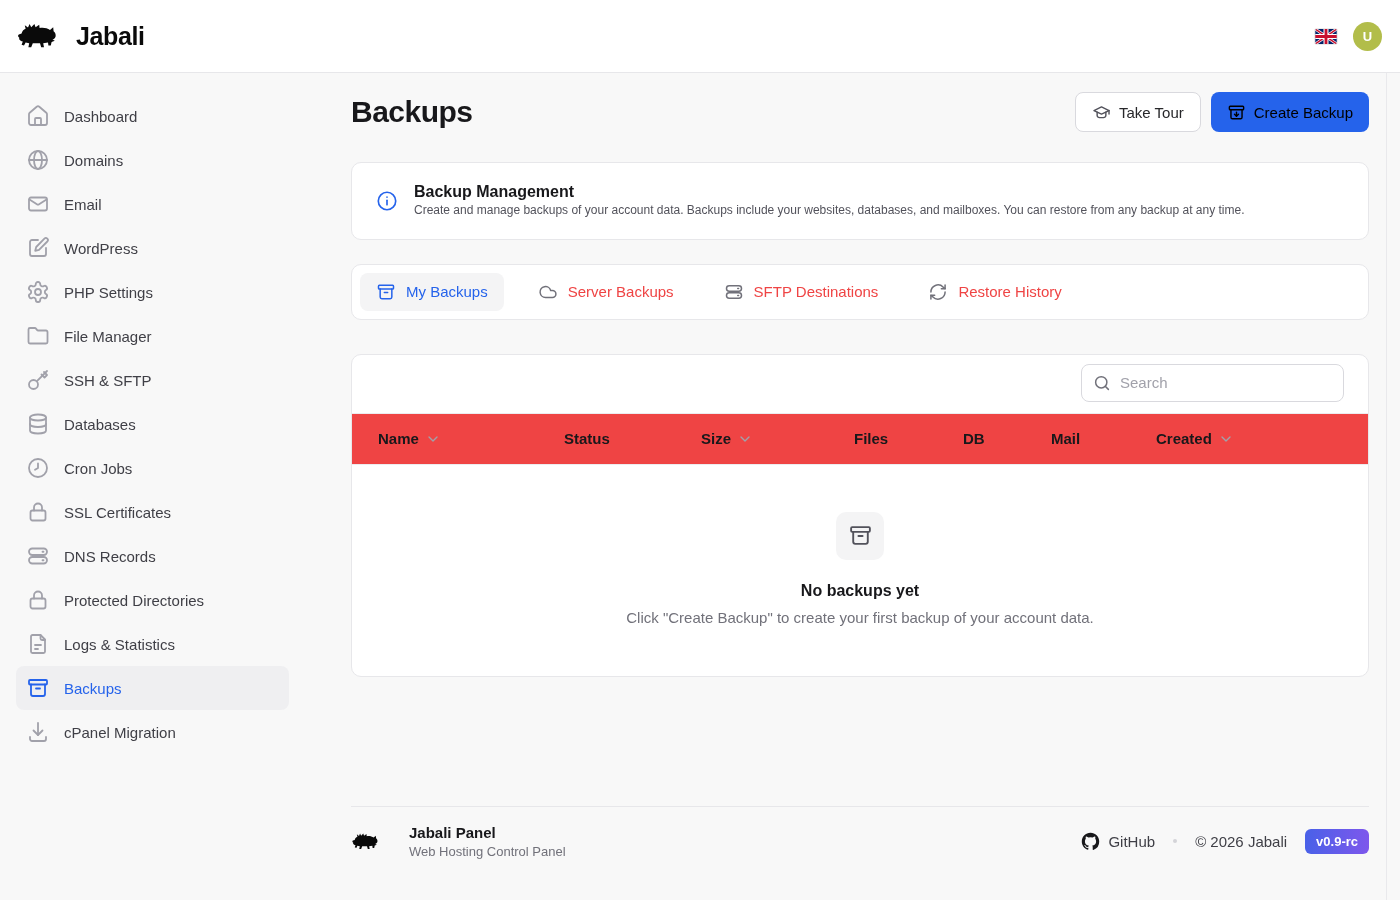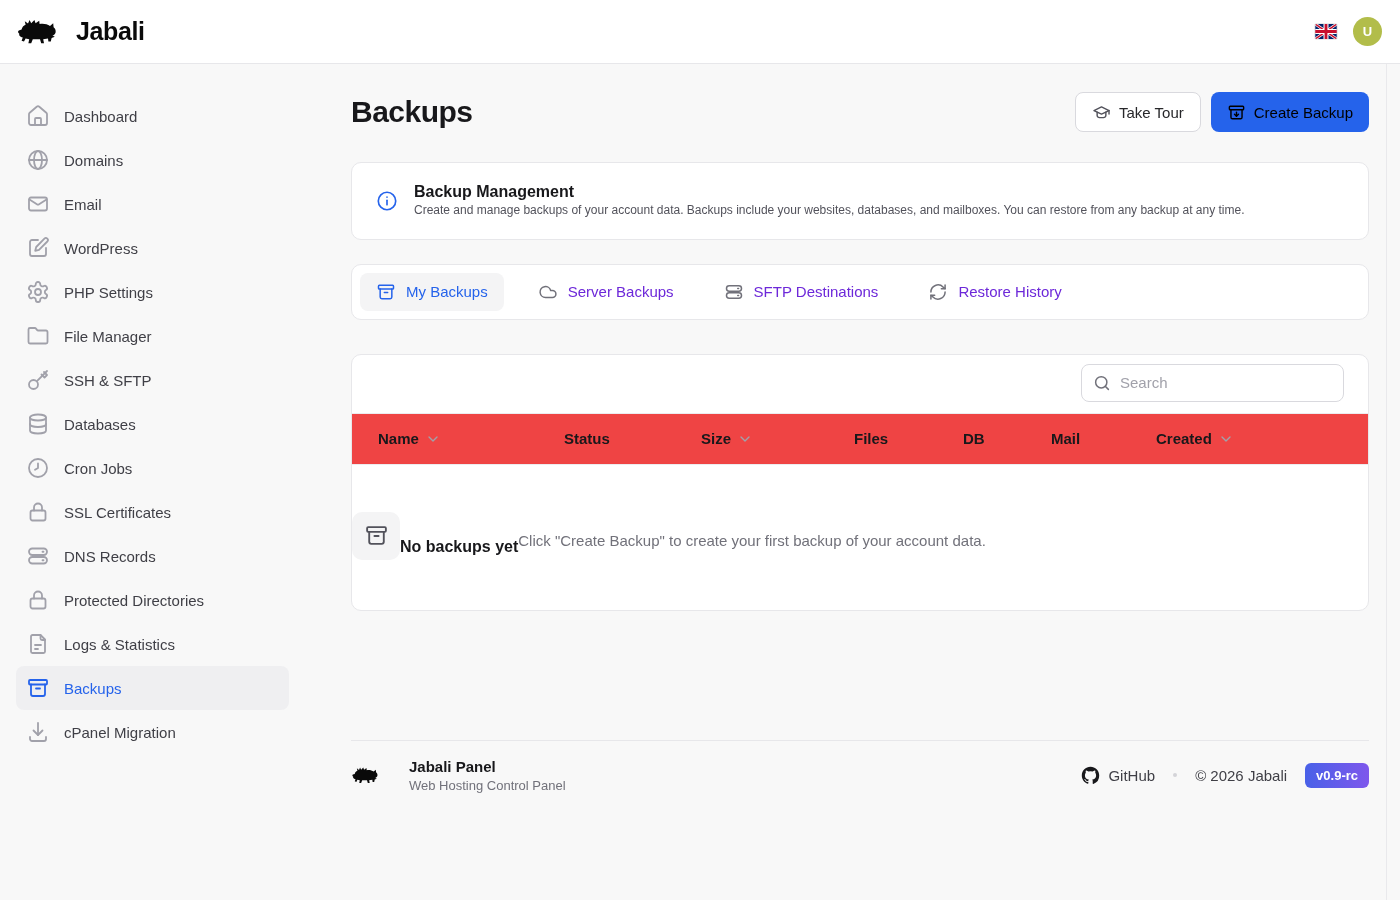--- a/index.html
+++ b/index.html
@@ -1,21 +1,21 @@
 <!DOCTYPE html>
 <html><head>
 <meta charset="utf-8">
 <style>
   * { margin:0; padding:0; box-sizing:border-box; }
   html,body { width:1400px; height:900px; overflow:hidden; background:#f8f8f8;
     font-family:"Liberation Sans","DejaVu Sans",sans-serif; color:#18181b; }
   svg { display:block; }
 
   
-  .topbar { position:fixed; top:0; left:0; width:1400px; height:64px; background:#fff;
+  .topbar { position:fixed; top:0; left:0; width:1400px; height:73px; background:#fff;
     border-bottom:1px solid #e7e7ea; display:flex; align-items:center; justify-content:space-between;
     padding:0 18px 0 16px; z-index:10; }
   .brand { display:flex; align-items:center; gap:12px; cursor:pointer; }
   .brand .boar { width:48px; height:34px; color:#0a0a0a; }
   .brand-name { font-size:25px; font-weight:800; letter-spacing:-0.4px; color:#0a0a0a; }
   .topbar-right { display:flex; align-items:center; gap:16px; }
   .flag-btn { border:none; background:none; cursor:pointer; padding:0; }
   .flag-btn svg { width:22px; height:15px; border-radius:2px; box-shadow:0 0 0 1px rgba(0,0,0,.08); }
   .avatar { width:29px; height:29px; border-radius:50%; background:#b2bd4a; color:#fff;
     font-size:13px; font-weight:700; border:none; cursor:pointer;
@@ -43,41 +43,41 @@
 
   .card { background:#fff; border:1px solid #e7e7ea; border-radius:10px; }
 
   .info-card { margin-top:30px; display:flex; align-items:center; gap:16px; padding:20px 24px; }
   .info-card .info-icon { width:22px; height:22px; color:#2563eb; flex:none; }
   .info-title { font-size:16px; font-weight:700; }
   .info-body { margin-top:1px; font-size:12px; line-height:1.38; color:#52525b; max-width:930px; }
 
   .tabs-card { margin-top:24px; padding:8px; display:flex; gap:18px; }
   .tab { display:flex; align-items:center; gap:10px; padding:0 16px; height:38px; border-radius:8px;
-    font-size:15px; color:#6d28d9; cursor:pointer; background:none; border:none; font-family:inherit; }
+    font-size:15px; color:#ef4444; cursor:pointer; background:none; border:none; font-family:inherit; }
   .tab svg { width:20px; height:20px; color:#71717a; }
   .tab.active { background:#f4f4f5; color:#2563eb; font-weight:500; }
   .tab.active svg { color:#2563eb; }
 
   .table-card { margin-top:34px; overflow:hidden; }
   .search-row { display:flex; justify-content:flex-end; padding:9px 24px 11px; }
   .search-box { position:relative; width:263px; }
   .search-box input { width:100%; height:38px; border:1px solid #d9d9de; border-radius:8px;
     padding:0 12px 0 38px; font-size:15px; color:#18181b; font-family:inherit; background:#fff; outline:none; }
   .search-box input::placeholder { color:#a1a1aa; }
   .search-box .search-ic { position:absolute; left:12px; top:10px; width:18px; height:18px; color:#71717a; }
 
   .thead { display:grid; grid-template-columns:186px 137px 153px 109px 88px 105px 1fr;
     align-items:center; height:52px; background:#ef4444;
     border-top:1px solid #ececef; border-bottom:1px solid #ececef; padding-left:26px; }
   .th { display:flex; align-items:center; gap:6px; font-size:15px; font-weight:700; color:#18181b; }
   .th svg { width:16px; height:16px; color:#a1a1aa; }
   .th.sortable { cursor:pointer; }
 
-  .tbody-empty { padding:47px 0 50px; display:flex; flex-direction:row; align-items:center; text-align:center; }
+  .tbody-empty { padding:47px 0 50px; display:flex; flex-direction:column; align-items:center; text-align:center; }
   .empty-icon-box { width:48px; height:48px; border-radius:10px; background:#f4f4f5;
     display:flex; align-items:center; justify-content:center; color:#52525b; }
   .empty-icon-box svg { width:25px; height:25px; }
   .empty-title { margin-top:22px; font-size:16px; font-weight:700; }
   .empty-desc { margin-top:9px; font-size:15px; color:#71717a; }
 
   
   footer { margin-top:129px; border-top:1px solid #e7e7ea; padding:17px 0 20px;
     display:flex; align-items:center; justify-content:space-between; }
   .f-left { display:flex; align-items:center; gap:26px; }

